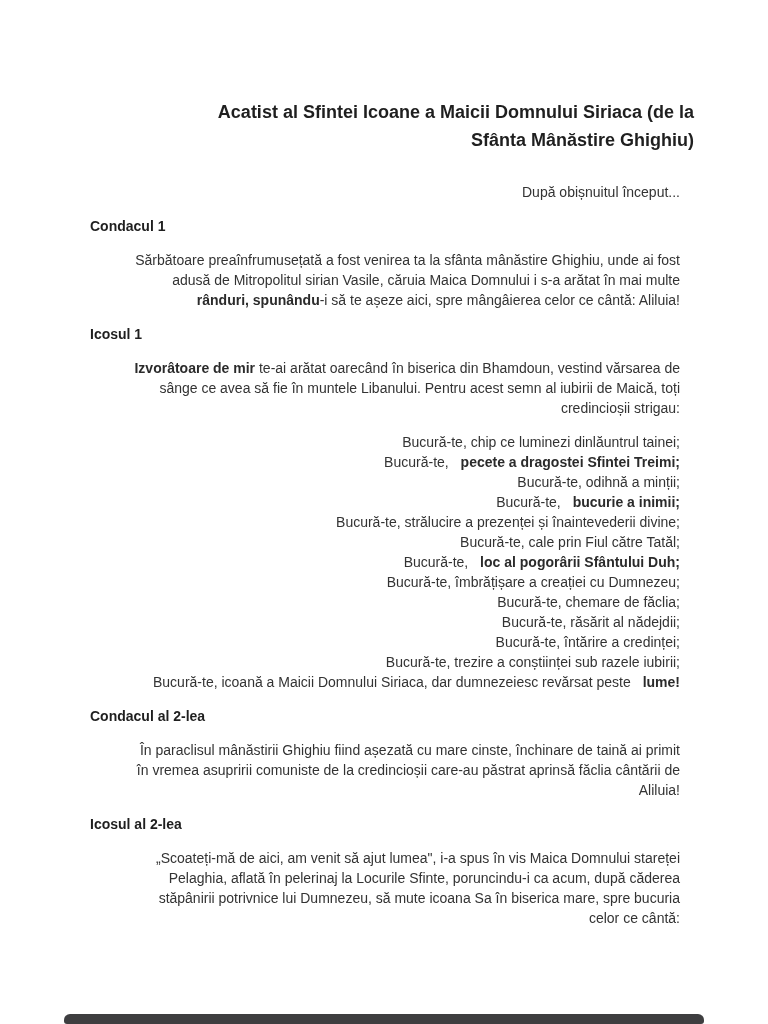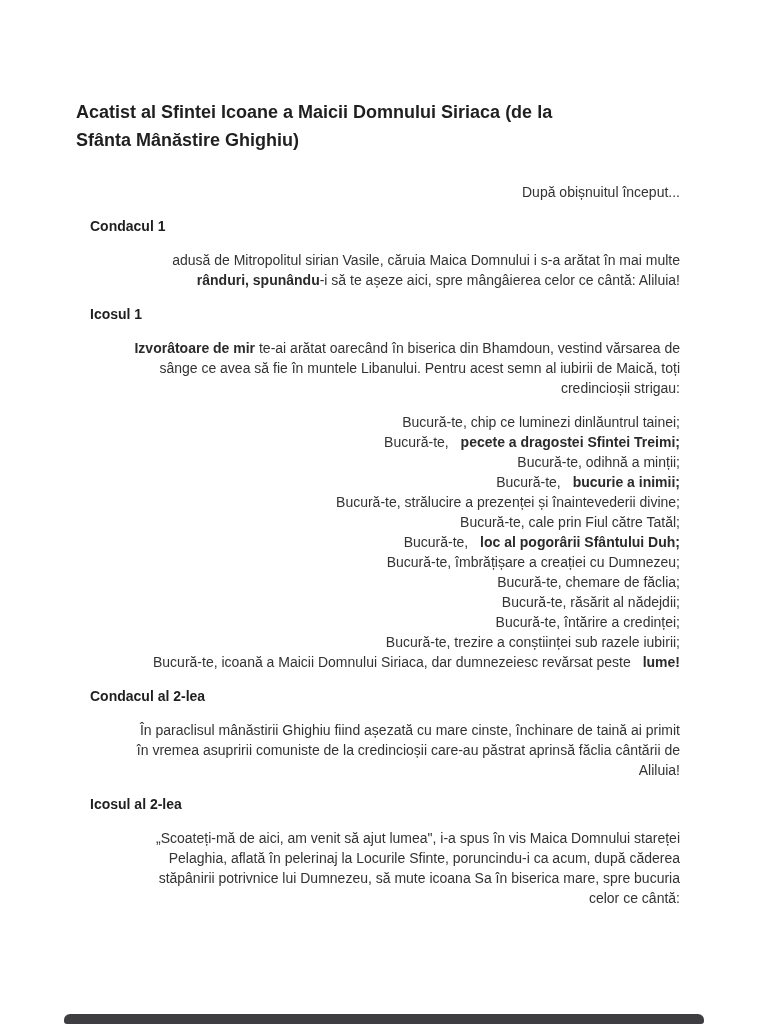--- a/index.html
+++ b/index.html
@@ -21,21 +21,21 @@
     width: 768px;
     height: 1024px;
     box-sizing: border-box;
     padding: 98px 88px 0 90px;
     background: #ffffff;
   }
   .title {
     font-size: 18px;
     line-height: 28px;
     font-weight: bold;
-    text-align: left;
+    text-align: right;
     color: var(--heading-color);
     margin: 0 -14px 28px -14px;
   }
   .block {
     margin-bottom: 14px;
   }
   .intro, .paragraph .line, .list .line {
     font-size: 14px;
     line-height: 20px;
     color: var(--text-color);
@@ -70,20 +70,21 @@
 
 <div class="page">
   <div class="title">
       <div>Acatist al Sfintei Icoane a Maicii Domnului Siriaca (de la</div>
       <div>Sfânta Mânăstire Ghighiu)</div>
     </div>
   <div class="block intro line">După obișnuitul început...</div>
   <div>
       <div class="block heading">Condacul 1</div>
       <div class="block paragraph">
+        <div class="line"><span>Sărbătoare preaînfrumusețată a fost venirea ta la sfânta mânăstire Ghighiu, unde ai fost</span></div>
         <div class="line"><span>adusă de Mitropolitul sirian Vasile, căruia Maica Domnului i s-a arătat în mai multe</span></div>
         <div class="line"><span class="b">rânduri, spunându</span><span>-i să te așeze aici, spre mângâierea celor ce cântă: Aliluia!</span></div>
       </div>
       <div class="block heading">Icosul 1</div>
       <div class="block paragraph">
         <div class="line"><span class="b">Izvorâtoare de mir</span><span> te-ai arătat oarecând în biserica din Bhamdoun, vestind vărsarea de</span></div>
         <div class="line"><span>sânge ce avea să fie în muntele Libanului. Pentru acest semn al iubirii de Maică, toți</span></div>
         <div class="line"><span>credincioșii strigau:</span></div>
       </div>
       <div class="block list">

